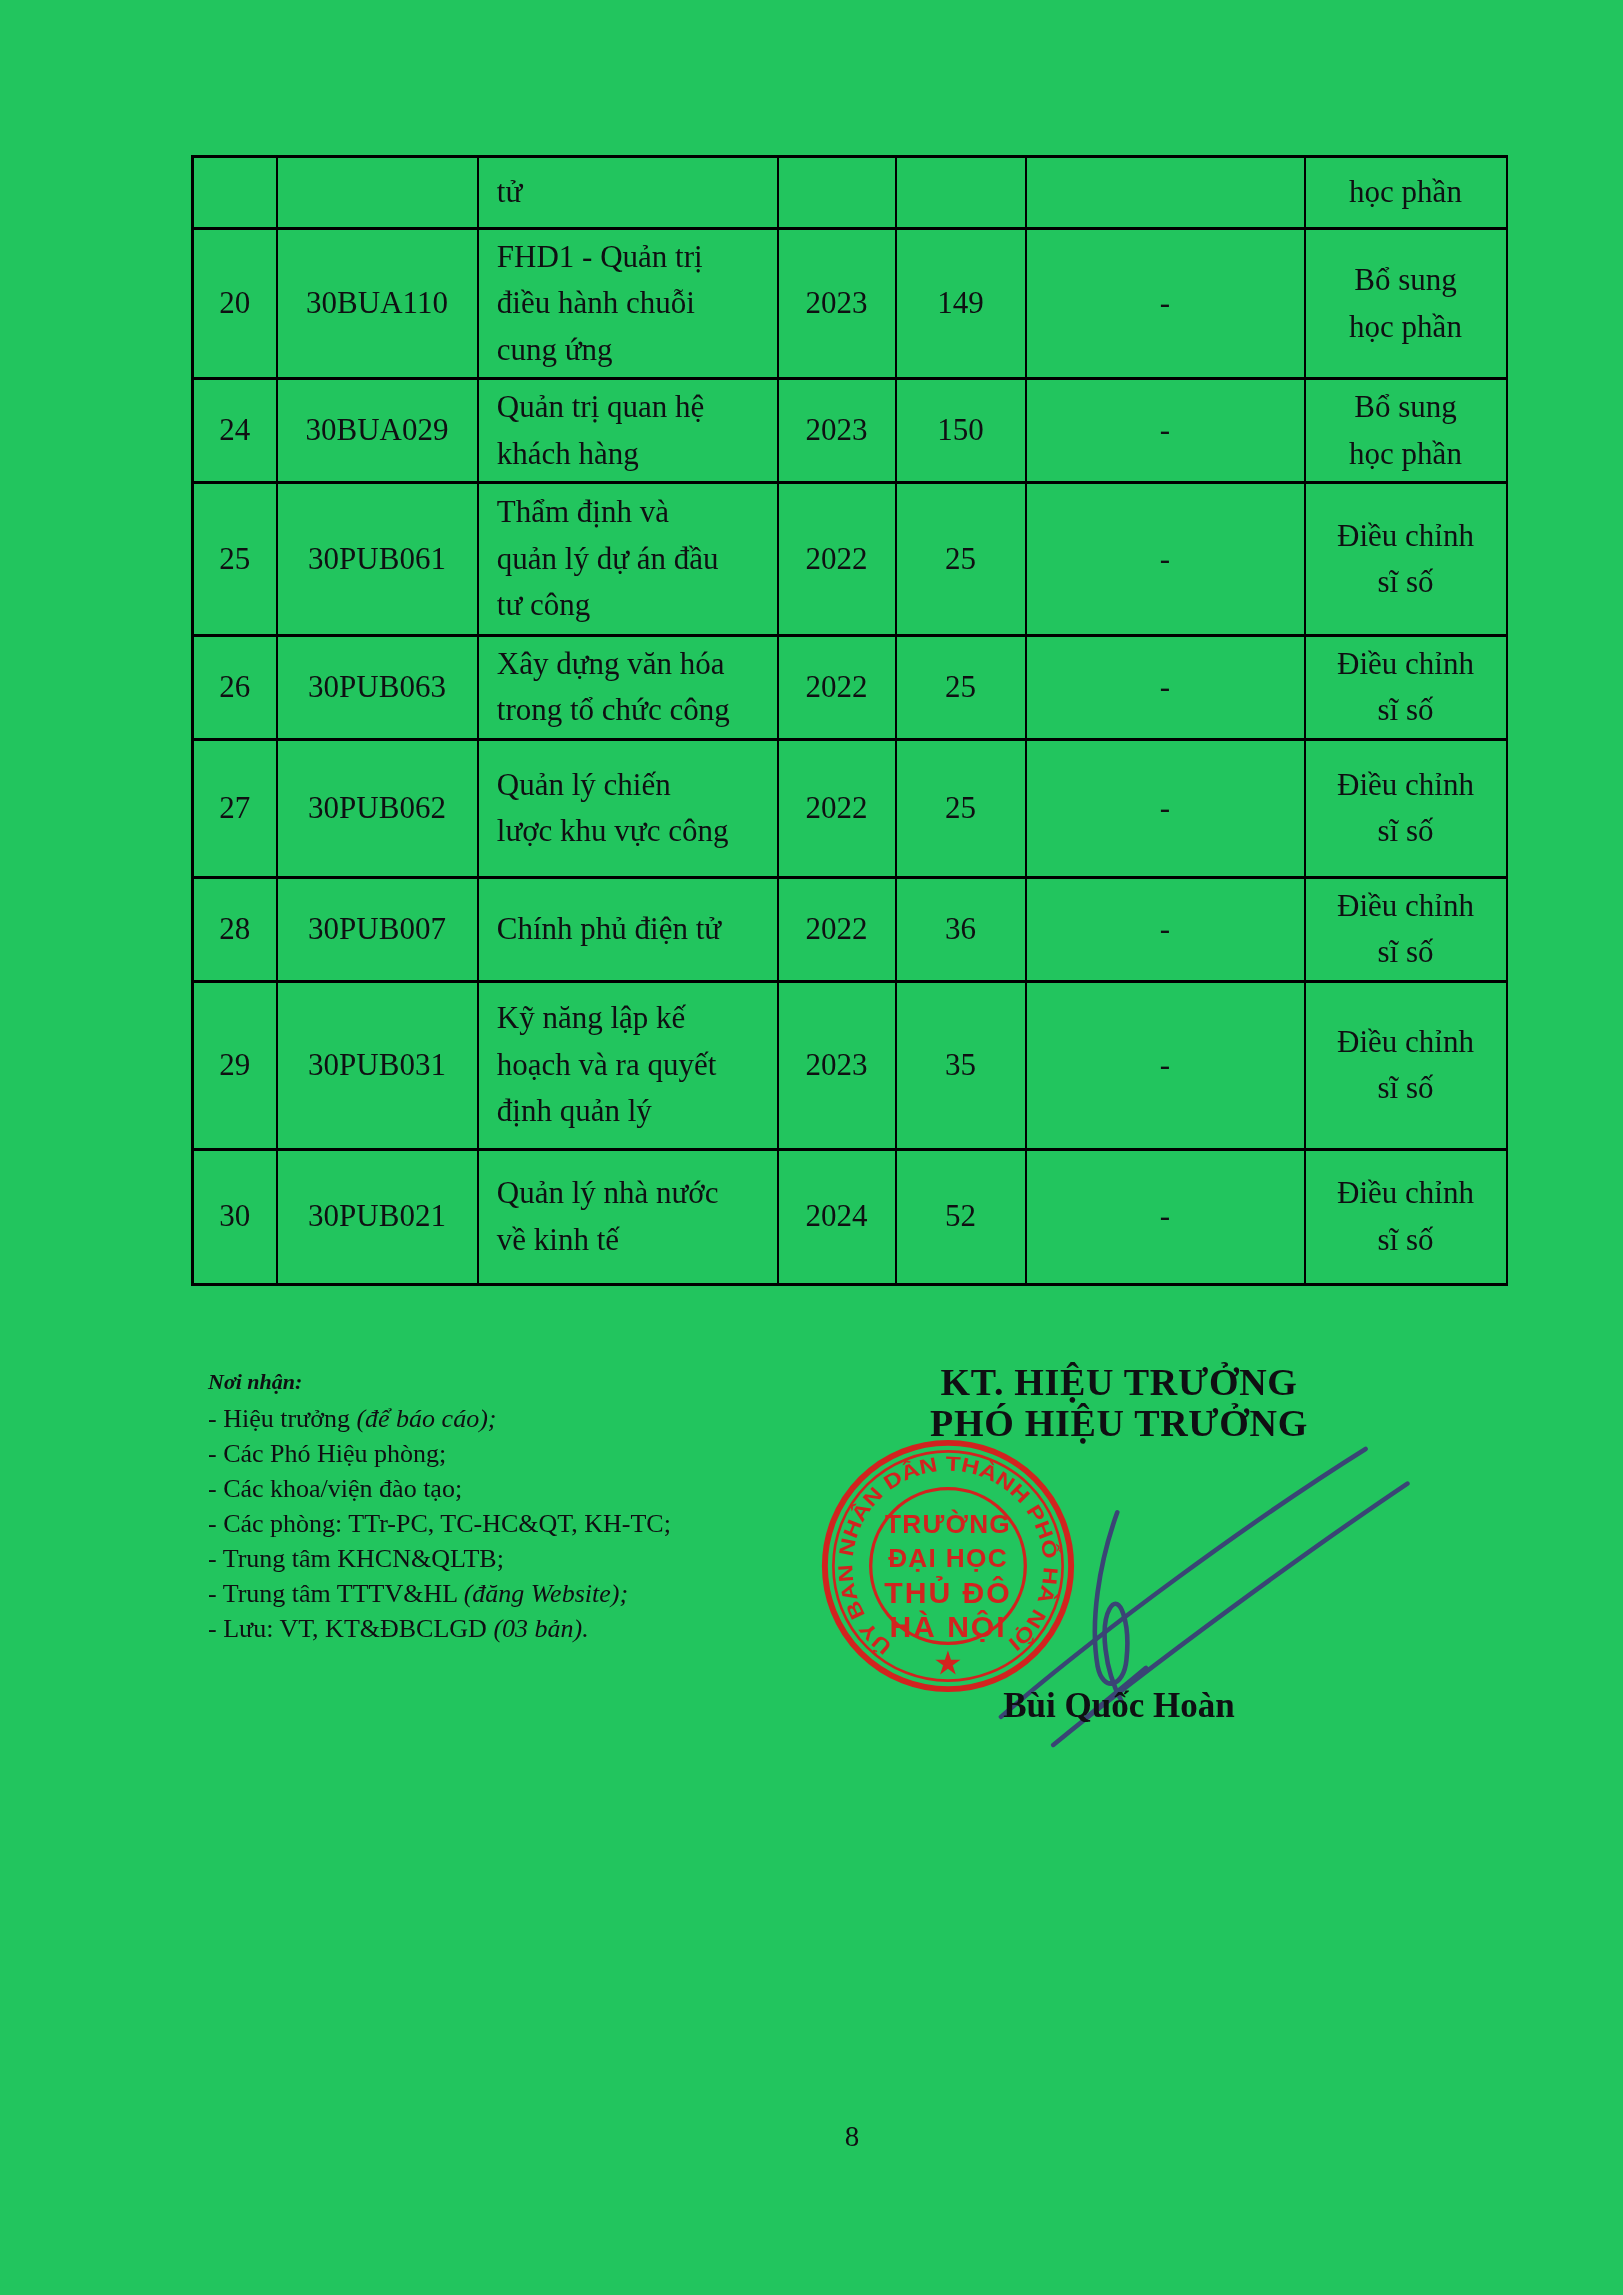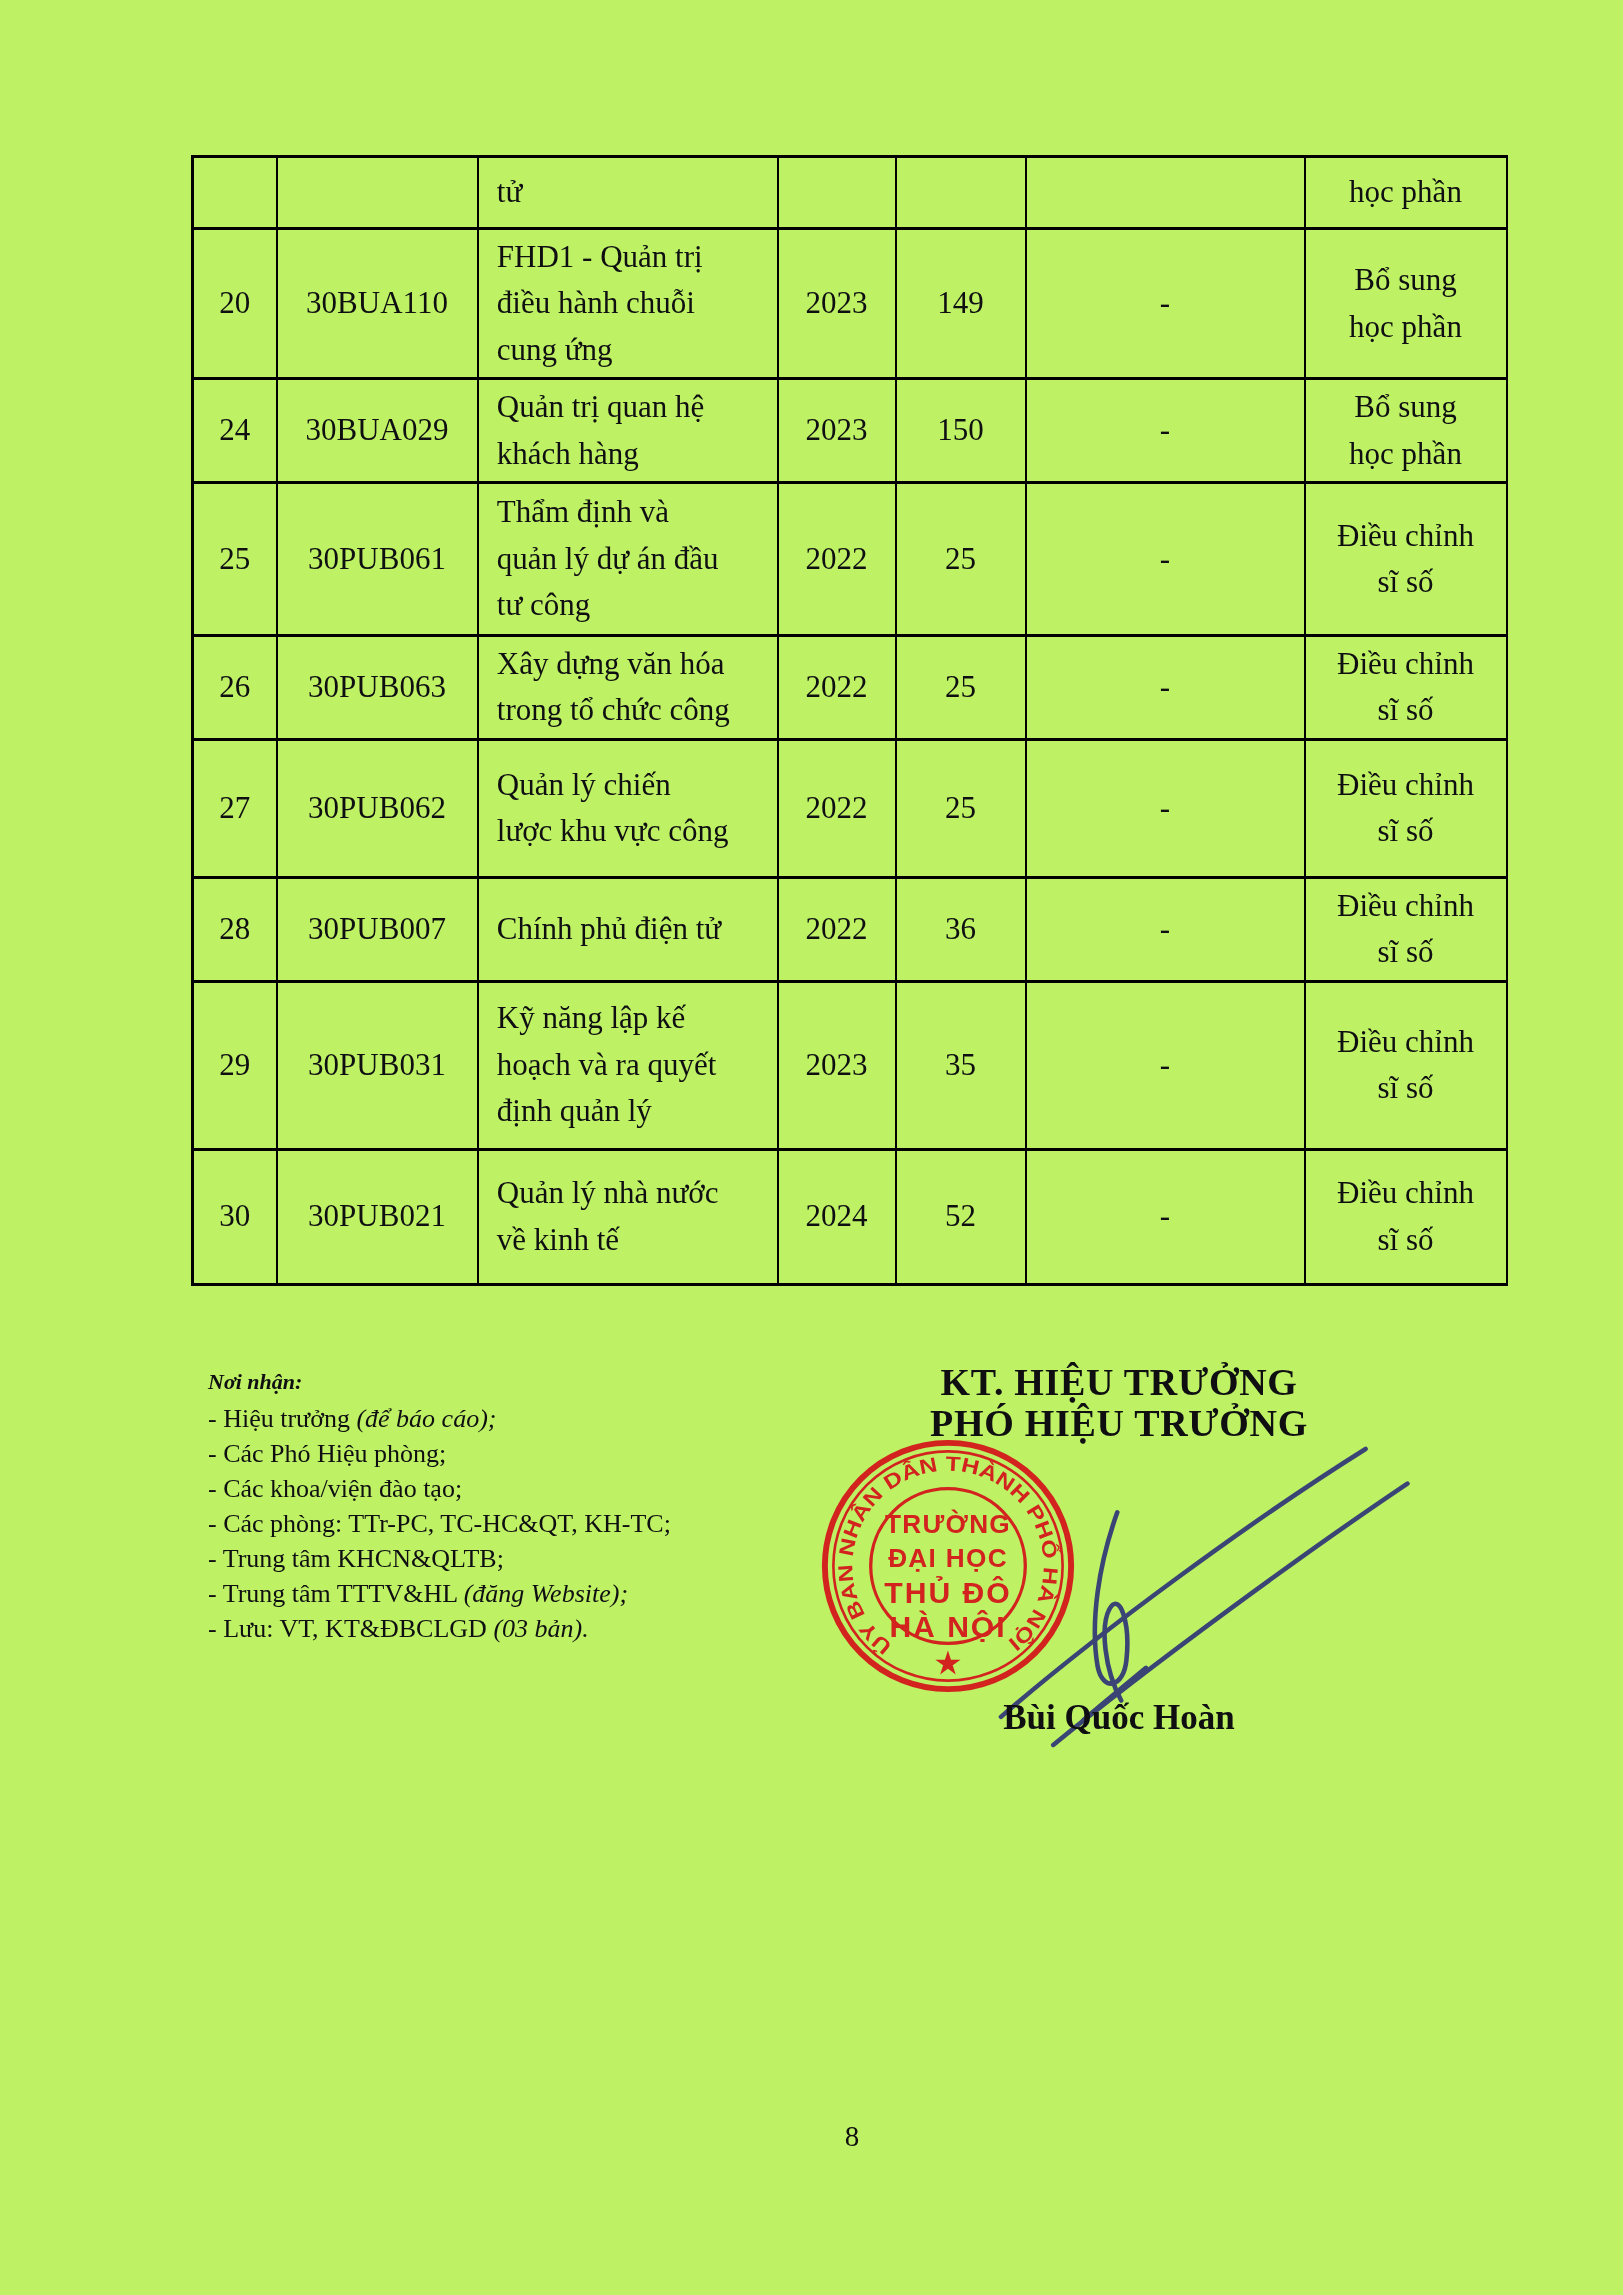--- a/index.html
+++ b/index.html
@@ -1,19 +1,19 @@
 <!DOCTYPE html>
 <html style="font-size:10.5px"><head>
 <meta charset="utf-8">
 <style>
   html,body{margin:0;padding:0;background:#e8e8e8;}
   .page{
     position:relative;
     width:1623px;height:2295px;
-    background:#bef264;
+    background:#22c55e;
     font-family:"Liberation Serif", serif;
     color:#0f0f12;
     overflow:hidden;
   }
   
   table.doc{
     position:absolute;left:191px;top:155px;
     border-collapse:collapse;table-layout:fixed;
     width:1316px;
   }
@@ -45,21 +45,21 @@
   .rcp-title{font-weight:bold;font-style:italic;font-size:22px;line-height:38px;}
   .rcp-item .it{font-style:italic;}
   
   .sig-titles{
     position:absolute;left:903px;top:1362px;width:432px;
     text-align:center;font-weight:bold;font-size:38px;line-height:41px;
     letter-spacing:0.7px;
   }
   .signer{
     position:absolute;left:903px;top:1686px;width:432px;
-    text-align:center;font-weight:bold;font-size:35px;margin-top:12px;
+    text-align:center;font-weight:bold;font-size:35px;
   }
   .stamp-svg{position:absolute;left:817px;top:1435px;}
   .sign-svg{position:absolute;left:955px;top:1413px;}
   .page-number{
     position:absolute;left:826px;top:2120px;width:52px;
     text-align:center;font-size:29px;
   }
 </style>
 </head>
 <body>

